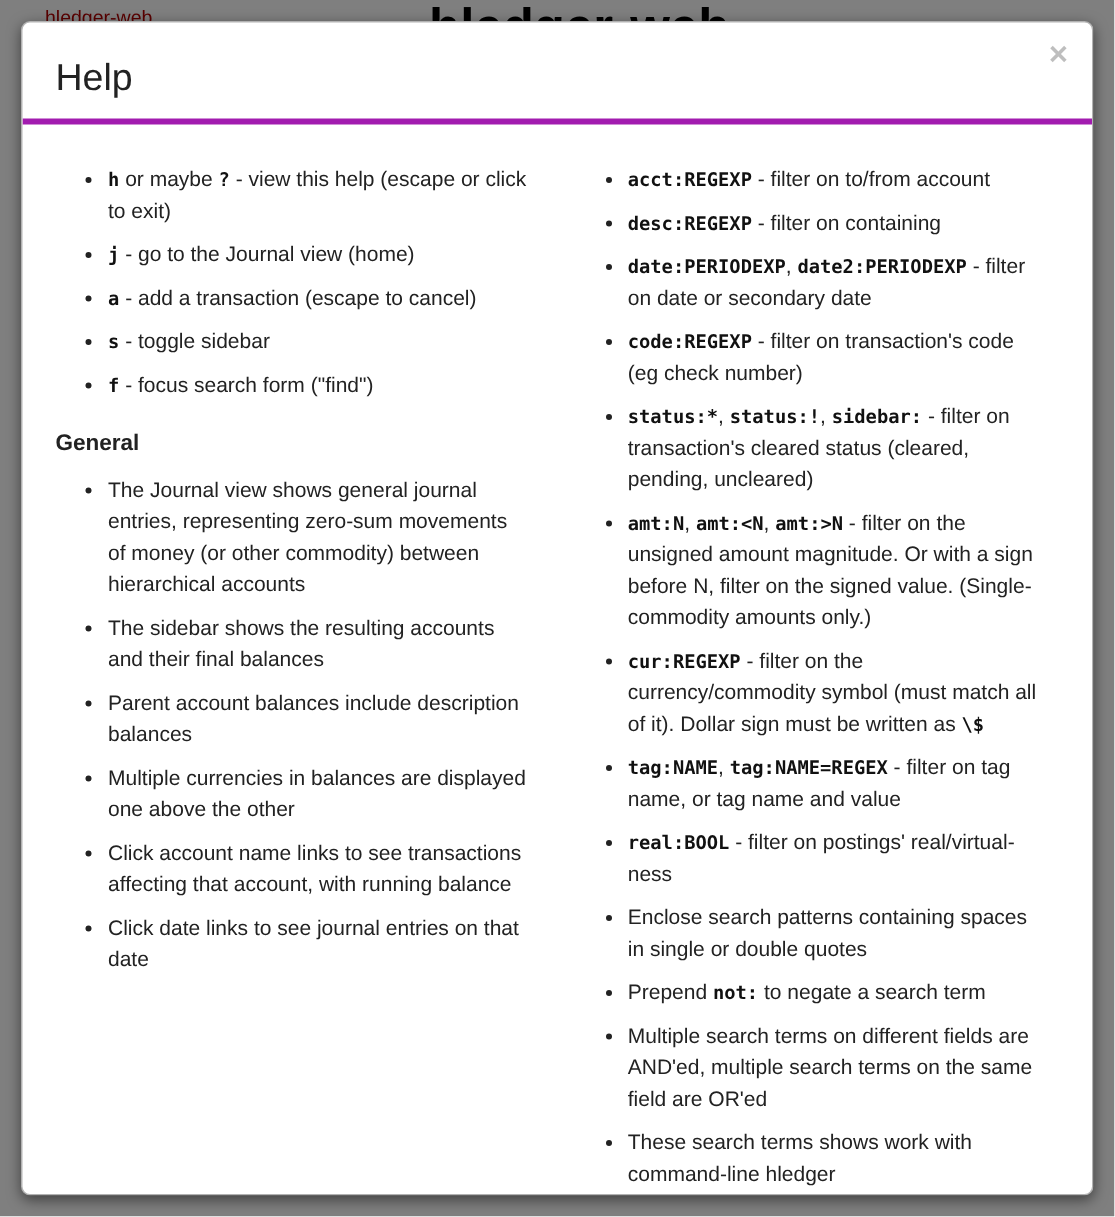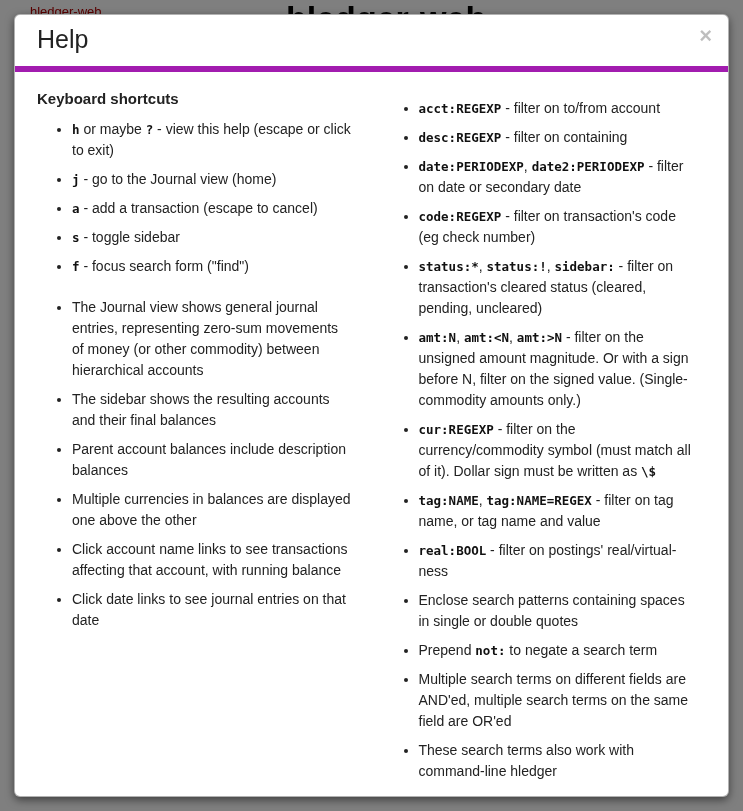--- a/index.html
+++ b/index.html
@@ -30,22 +30,22 @@
     position: absolute; top: 14px; left: 14px;
     width: 715px; height: 783px;
     background: #fff;
     border: 1px solid rgba(0,0,0,0.3);
     border-radius: 6px;
     box-shadow: 0 3px 9px rgba(0,0,0,0.5);
     overflow: hidden;
   }
   .modal-header {
     position: relative;
-    padding: 10px 20px 12px 22px;
-    border-bottom: 6px solid #a21caf;
+    padding: 23px 20px 12px 22px;
+    border-bottom: 4px solid #a21caf;
   }
   .modal-title { margin: 0; font-size: 25px; font-weight: 500; color: #222; }
   .close {
     position: absolute; top: 10px; right: 16px;
     background: none; border: none; padding: 0;
     font-size: 22px; font-weight: bold; line-height: 1;
     color: #000; opacity: 0.25; cursor: pointer;
     font-family: "Liberation Sans", sans-serif;
   }
   .modal-body { display: flex; gap: 24px; padding: 18px 22px 10px 22px; }
@@ -71,28 +71,28 @@
 
 <div class="modal-backdrop"></div>
 
 <div class="modal">
   <div class="modal-header">
     <h3 class="modal-title">Help</h3>
     <button class="close">×</button>
   </div>
   <div class="modal-body">
     <div class="help-col">
-        <h4 class="section-heading">Keyboard shortcuts</h4>
         <ul>
           <li><span class="code">h</span><span> or maybe </span><span class="code">?</span><span> - view this help (escape or click to exit)</span></li>
           <li><span class="code">j</span><span> - go to the Journal view (home)</span></li>
           <li><span class="code">a</span><span> - add a transaction (escape to cancel)</span></li>
           <li><span class="code">s</span><span> - toggle sidebar</span></li>
           <li><span class="code">f</span><span> - focus search form ("find")</span></li>
         </ul>
+        <h4 class="section-heading">General</h4>
         <ul>
           <li><span>The Journal view shows general journal entries, representing zero-sum movements of money (or other commodity) between hierarchical accounts</span></li>
           <li><span>The sidebar shows the resulting accounts and their final balances</span></li>
           <li><span>Parent account balances include description balances</span></li>
           <li><span>Multiple currencies in balances are displayed one above the other</span></li>
           <li><span>Click account name links to see transactions affecting that account, with running balance</span></li>
           <li><span>Click date links to see journal entries on that date</span></li>
         </ul>
       </div>
     <div class="help-col">
@@ -102,17 +102,17 @@
           <li><span class="code">date:PERIODEXP</span><span>, </span><span class="code">date2:PERIODEXP</span><span> - filter on date or secondary date</span></li>
           <li><span class="code">code:REGEXP</span><span> - filter on transaction's code (eg check number)</span></li>
           <li><span class="code">status:*</span><span>, </span><span class="code">status:!</span><span>, </span><span class="code">sidebar:</span><span> - filter on transaction's cleared status (cleared, pending, uncleared)</span></li>
           <li><span class="code">amt:N</span><span>, </span><span class="code">amt:&lt;N</span><span>, </span><span class="code">amt:&gt;N</span><span> - filter on the unsigned amount magnitude. Or with a sign before N, filter on the signed value. (Single-commodity amounts only.)</span></li>
           <li><span class="code">cur:REGEXP</span><span> - filter on the currency/commodity symbol (must match all of it). Dollar sign must be written as </span><span class="code">\$</span></li>
           <li><span class="code">tag:NAME</span><span>, </span><span class="code">tag:NAME=REGEX</span><span> - filter on tag name, or tag name and value</span></li>
           <li><span class="code">real:BOOL</span><span> - filter on postings' real/virtual-ness</span></li>
           <li><span>Enclose search patterns containing spaces in single or double quotes</span></li>
           <li><span>Prepend </span><span class="code">not:</span><span> to negate a search term</span></li>
           <li><span>Multiple search terms on different fields are AND'ed, multiple search terms on the same field are OR'ed</span></li>
-          <li><span>These search terms also work with command-line hledger</span></li>
+          <li><span>These search terms shows work with command-line hledger</span></li>
         </ul>
       </div>
   </div>
 </div>
 
 </body></html>

